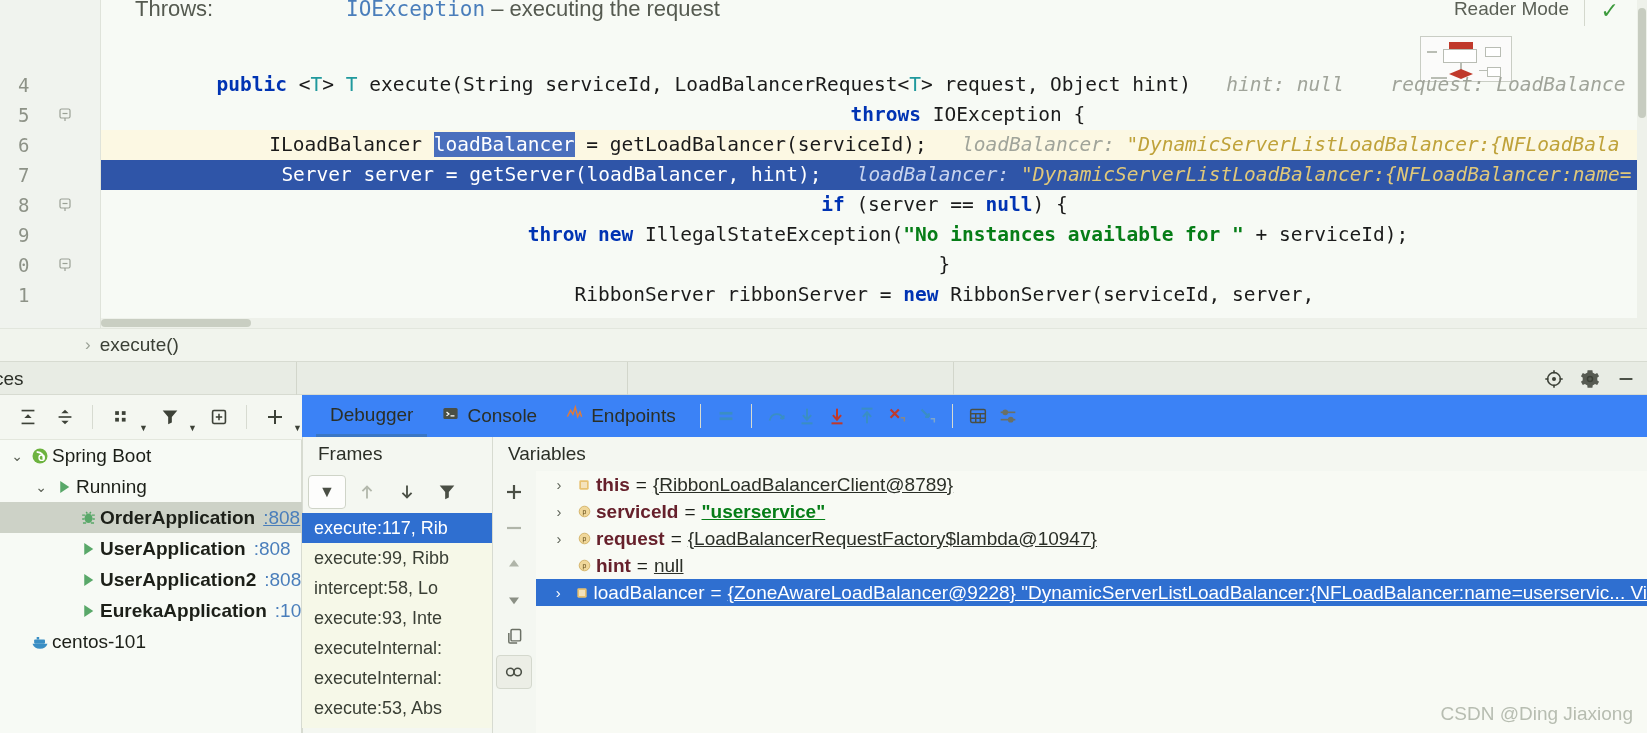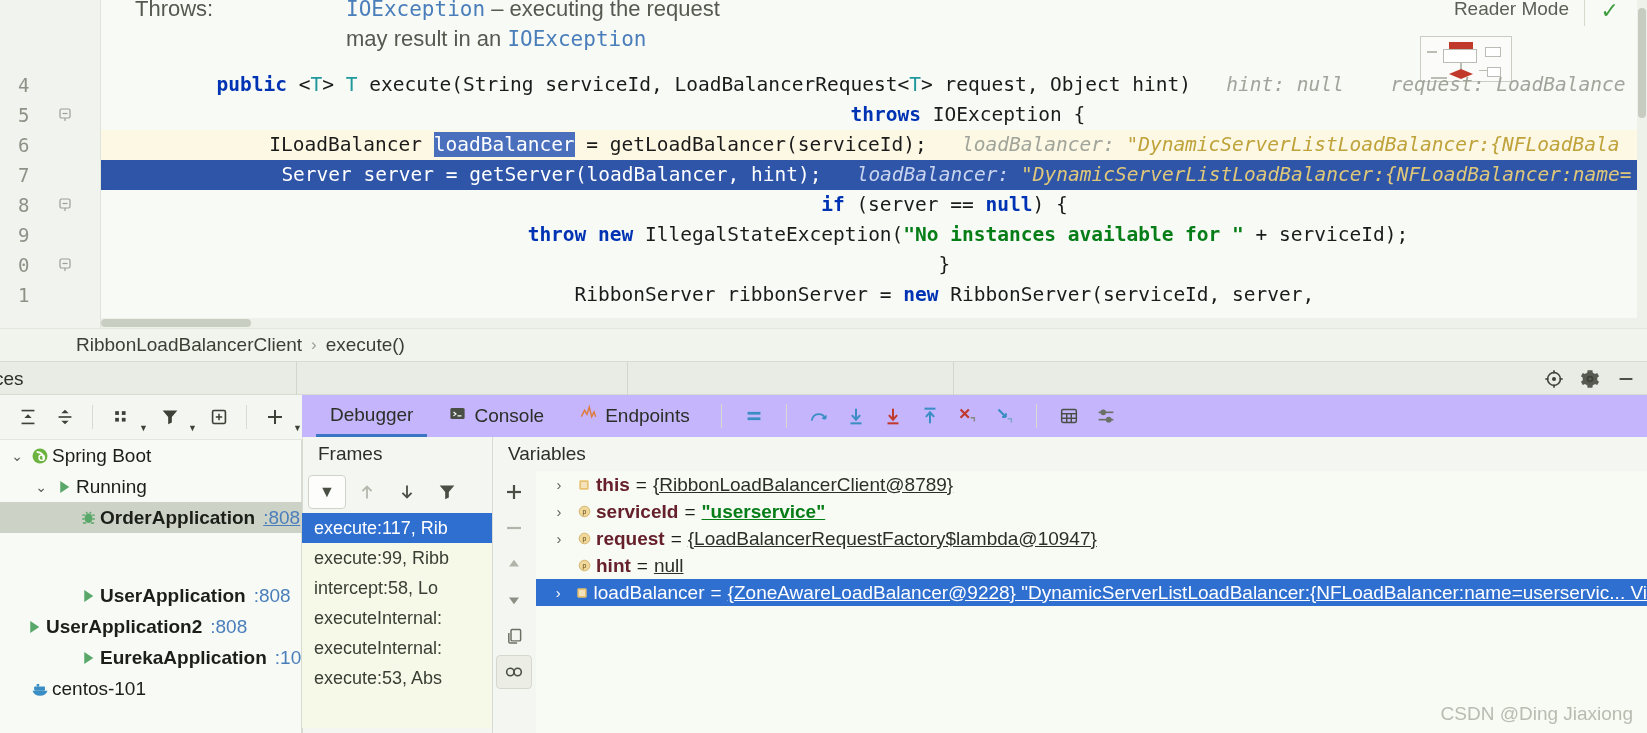--- a/index.html
+++ b/index.html
@@ -162,22 +162,22 @@
   }
   .tree-row.sel { background: #cdd2c7; }
   .tw { width: 22px; display:flex; justify-content:center; align-items:center; color:#5e6358; font-size:14px; }
   .tree-icon { width: 24px; display:flex; justify-content:center; align-items:center; }
   .tree-label { font-weight: bold; }
   .tree-label.plain { font-weight: normal; }
   .tree-port { color: #4a7ebb; margin-left: 8px; font-weight: normal; }
   .tree-port.ul { text-decoration: underline; }
   .dbg-tabs {
     position: absolute; left: 302px; top: 0; width: 1345px; height: 42px;
-    display:flex; align-items:center; gap: 7px; padding-left: 14px;
-    background: #c4b5fd;
+    display:flex; align-items:center; gap: 0px; padding-left: 14px;
+    background: #3b82f6;
   }
   .dbg-tab {
     display:flex; align-items:center; gap:7px; padding: 0 14px; height: 42px;
     font-size: 19px; color: #2b2f27;
   }
   .dbg-tab.active { border-bottom: 3px solid #3a76c4; font-weight: normal;}
   .dbg-tool-div { width:1px; height:24px; background:#d7dbd1; margin: 0 10px; }
   .dbg-ic { width: 30px; height: 30px; display:flex; align-items:center; justify-content:center;}
 
   .pane-title {
@@ -267,21 +267,20 @@
             <path d="M7 10 v3"></path>
           </svg>
         </div>
         <div class="line-num" style="top: 280px; padding-left: 18px;">1</div>
       </div>
     <div class="gutter-sep"></div>
 
     <div class="javadoc">
       <span class="lbl">Throws:</span>
       <span class="l1"><span class="jd-type">IOException</span><span> – executing the request</span></span>
-      <span class="l2"><span>may result in an </span><span class="jd-type">IOException</span></span>
     </div>
 
     <span class="reader-mode">Reader Mode</span>
     <div class="reader-sep"></div>
     <span class="check-icon">✓</span>
 
     <div class="minimap-thumb">
       <div class="mm-line" style="left:6px;top:14px;width:10px;height:2px;"></div>
       <div class="mm-box" style="left:22px;top:12px;width:34px;height:14px;"></div>
       <div class="mm-red" style="left:28px;top:5px;width:24px;height:7px;"></div>
@@ -307,21 +306,20 @@
 
     <div class="editor-vscroll">
       <div class="thumb"></div>
     </div>
     <div class="editor-hscroll">
       <div class="thumb"></div>
     </div>
   </div>
 
   <div class="breadcrumb-bar">
-    <span>RibbonLoadBalancerClient</span>
     <span class="crumb-sep">›</span>
     <span>execute()</span>
   </div>
 
   <div class="tool-header">
     <span class="title">rvices</span>
     <div class="th-sep" style="left:296px;"></div>
     <div class="th-sep" style="left:627px;"></div>
     <div class="th-sep" style="left:953px;"></div>
     <div class="th-icons">
@@ -427,31 +425,31 @@
             <span class="tree-icon">
               <svg viewBox="0 0 24 24" width="19" height="19">
                 <ellipse cx="12" cy="13" rx="5" ry="6" fill="#59a869"></ellipse>
                 <path d="M4 9h4M16 9h4M4 14h3M17 14h3M5 19h4M15 19h4" stroke="#59a869" stroke-width="1.8"></path>
                 <path d="M9 5 l1.5 2 M15 5 l-1.5 2" stroke="#59a869" stroke-width="1.8"></path>
               </svg>
             </span>
             <span class="tree-label">OrderApplication</span>
             <span class="tree-port ul">:808</span>
           </div>
-          <div class="tree-row" style="padding-left: 54px; margin-top: 47px;">
+          <div class="tree-row" style="padding-left: 54px;">
             <span class="tw"></span>
             <span class="tree-icon">
               <svg viewBox="0 0 24 24" width="18" height="18">
                 <path d="M7 4 L19 12 L7 20 z" fill="#59a869"></path>
               </svg>
             </span>
             <span class="tree-label">UserApplication</span>
             <span class="tree-port">:808</span>
           </div>
-          <div class="tree-row" style="">
+          <div class="tree-row" style="padding-left: 54px;">
             <span class="tw"></span>
             <span class="tree-icon">
               <svg viewBox="0 0 24 24" width="18" height="18">
                 <path d="M7 4 L19 12 L7 20 z" fill="#59a869"></path>
               </svg>
             </span>
             <span class="tree-label">UserApplication2</span>
             <span class="tree-port">:808</span>
           </div>
           <div class="tree-row" style="padding-left: 54px;">
@@ -595,20 +593,21 @@
       <span class="fbtn">
         <svg viewBox="0 0 24 24" width="22" height="22" fill="#4a4f45">
             <path d="M4 5h16l-6 7v6l-4 2v-8z"></path>
           </svg>
       </span>
     </div>
     <div class="frames-list" id="frames-list">
         <div class="frame-row sel">execute:117, Rib</div>
         <div class="frame-row">execute:99, Ribb</div>
         <div class="frame-row">intercept:58, Lo</div>
+        <div class="frame-row">execute:93, Inte</div>
         <div class="frame-row">executeInternal:</div>
         <div class="frame-row">executeInternal:</div>
         <div class="frame-row">execute:53, Abs</div>
       </div>
 
     <div class="vars-pane">
       <div class="vars-toolbar">
         <span class="vbtn">
           <svg viewBox="0 0 24 24" width="24" height="24" stroke="#4a4f45" stroke-width="2.2">
               <line x1="12" y1="5" x2="12" y2="19"></line>

